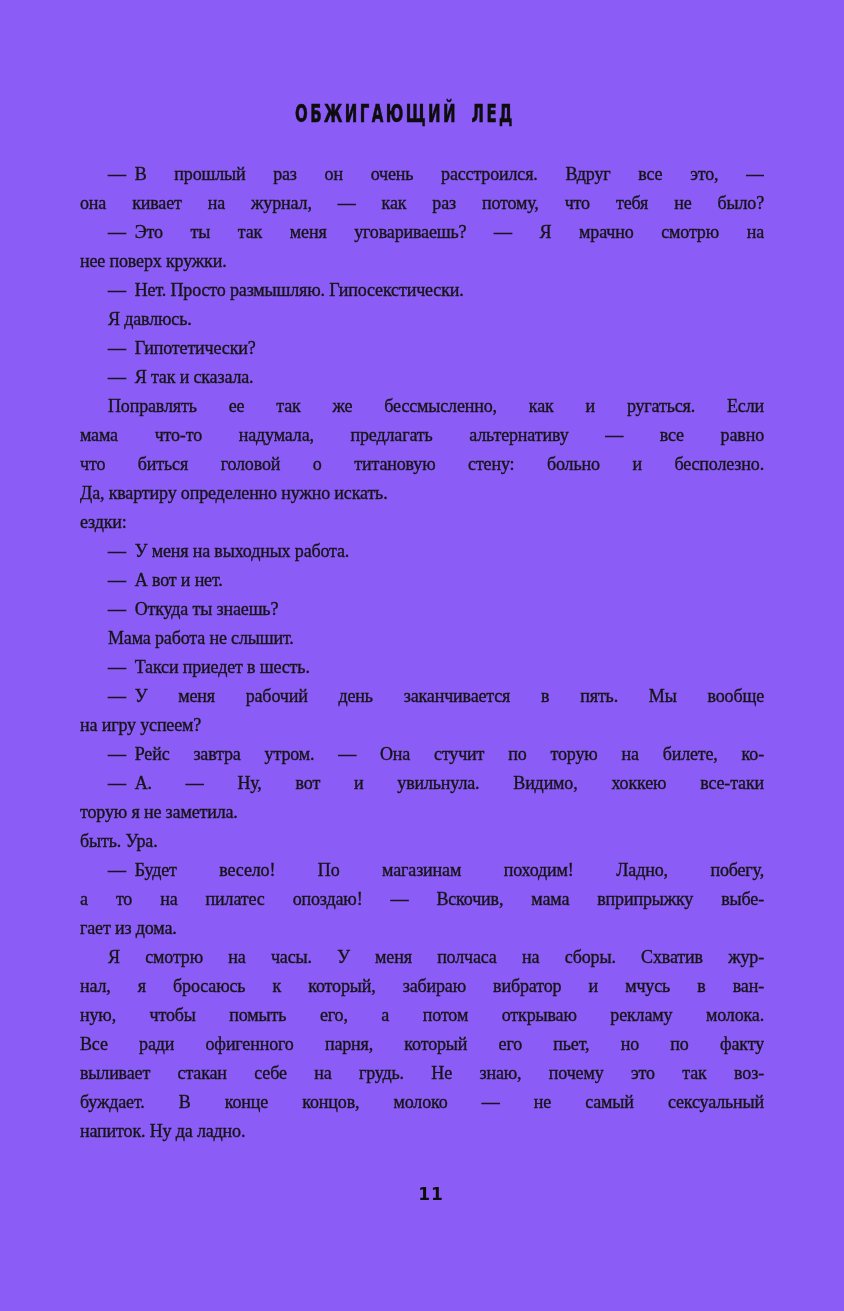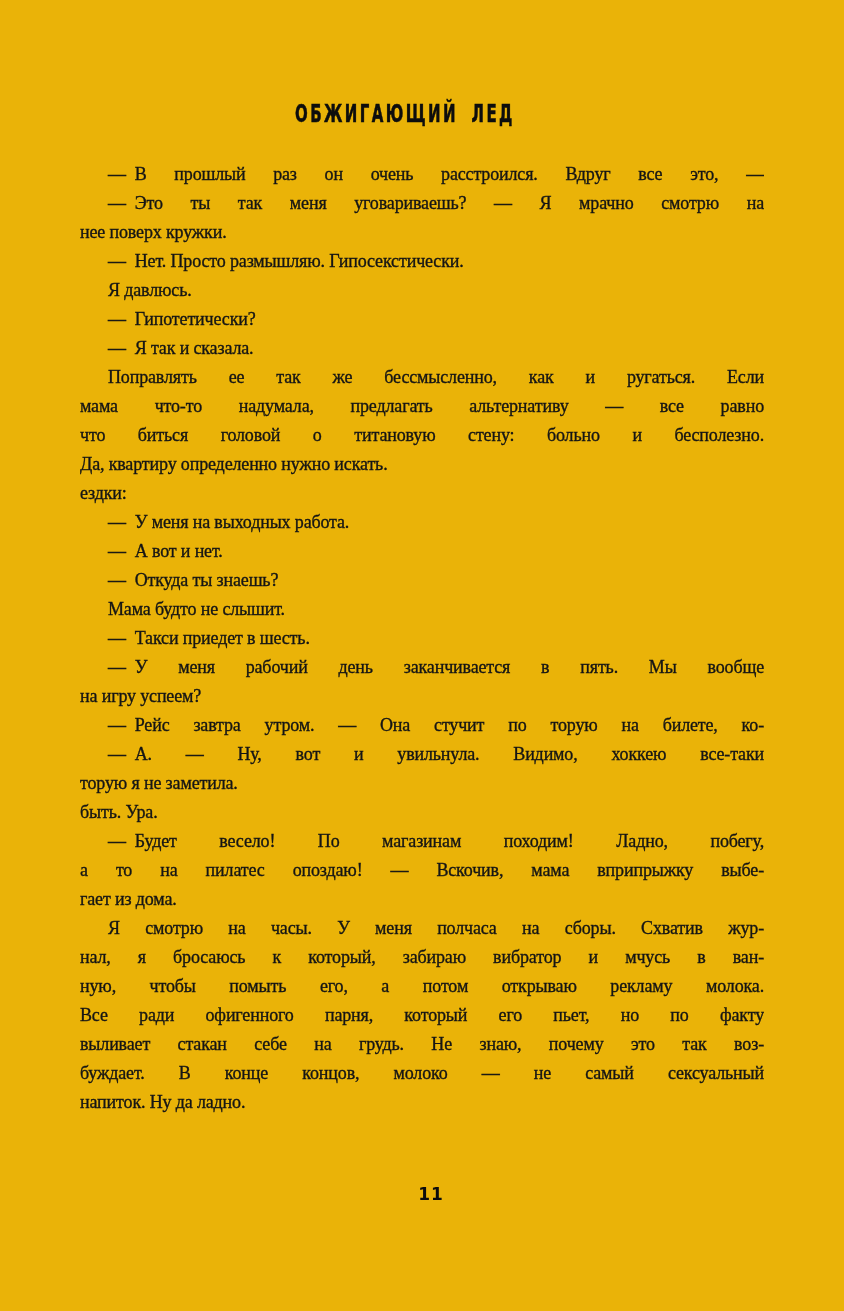--- a/index.html
+++ b/index.html
@@ -66,40 +66,41 @@
     font-weight: bold;
     font-size: 17px;
     letter-spacing: 1px;
     color: #0d0d0d;
     margin-left: 28px;
   }
 </style>
 </head>
 <body>
 
-<div class="page" style="background: #eab308; color: rgb(21, 21, 21);">
+<div class="page" style="background: #8b5cf6; color: rgb(21, 21, 21);">
   <div class="running-title">ОБЖИГАЮЩИЙ ЛЕД</div>
 
   <div class="text-block">
       <div class="line indent just">— В прошлый раз он очень расстроился. Вдруг все это, —</div>
+      <div class="line just">она кивает на журнал, — как раз потому, что тебя не было?</div>
       <div class="line indent just">— Это ты так меня уговариваешь? — Я мрачно смотрю на</div>
       <div class="line">нее поверх кружки.</div>
       <div class="line indent">— Нет. Просто размышляю. Гипосекстически.</div>
       <div class="line indent">Я давлюсь.</div>
       <div class="line indent">— Гипотетически?</div>
       <div class="line indent">— Я так и сказала.</div>
       <div class="line indent just">Поправлять ее так же бессмысленно, как и ругаться. Если</div>
       <div class="line just">мама что-то надумала, предлагать альтернативу — все равно</div>
       <div class="line just">что биться головой о титановую стену: больно и бесполезно.</div>
       <div class="line">Да, квартиру определенно нужно искать.</div>
       <div class="line">ездки:</div>
       <div class="line indent">— У меня на выходных работа.</div>
       <div class="line indent">— А вот и нет.</div>
       <div class="line indent">— Откуда ты знаешь?</div>
-      <div class="line indent">Мама будто не слышит.</div>
+      <div class="line indent">Мама работа не слышит.</div>
       <div class="line indent">— Такси приедет в шесть.</div>
       <div class="line indent just">— У меня рабочий день заканчивается в пять. Мы вообще</div>
       <div class="line">на игру успеем?</div>
       <div class="line indent just">— Рейс завтра утром. — Она стучит по торую на билете, ко-</div>
       <div class="line indent just">— А. — Ну, вот и увильнула. Видимо, хоккею все-таки</div>
       <div class="line">торую я не заметила.</div>
       <div class="line">быть. Ура.</div>
       <div class="line indent just">— Будет весело! По магазинам походим! Ладно, побегу,</div>
       <div class="line just">а то на пилатес опоздаю! — Вскочив, мама вприпрыжку выбе-</div>
       <div class="line">гает из дома.</div>

